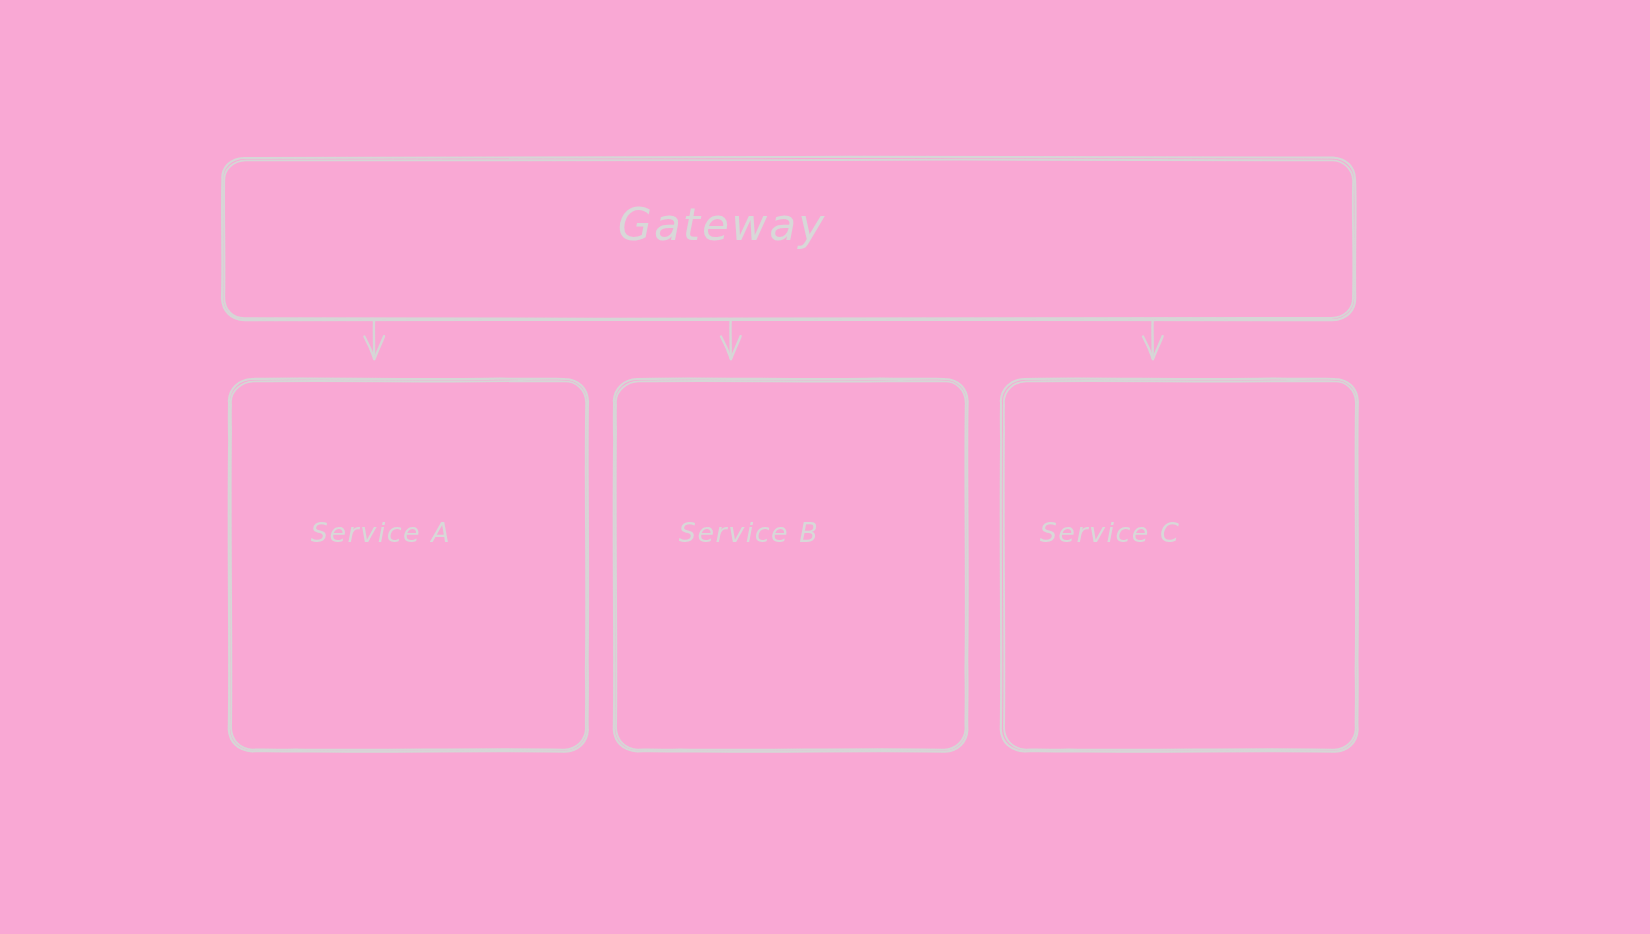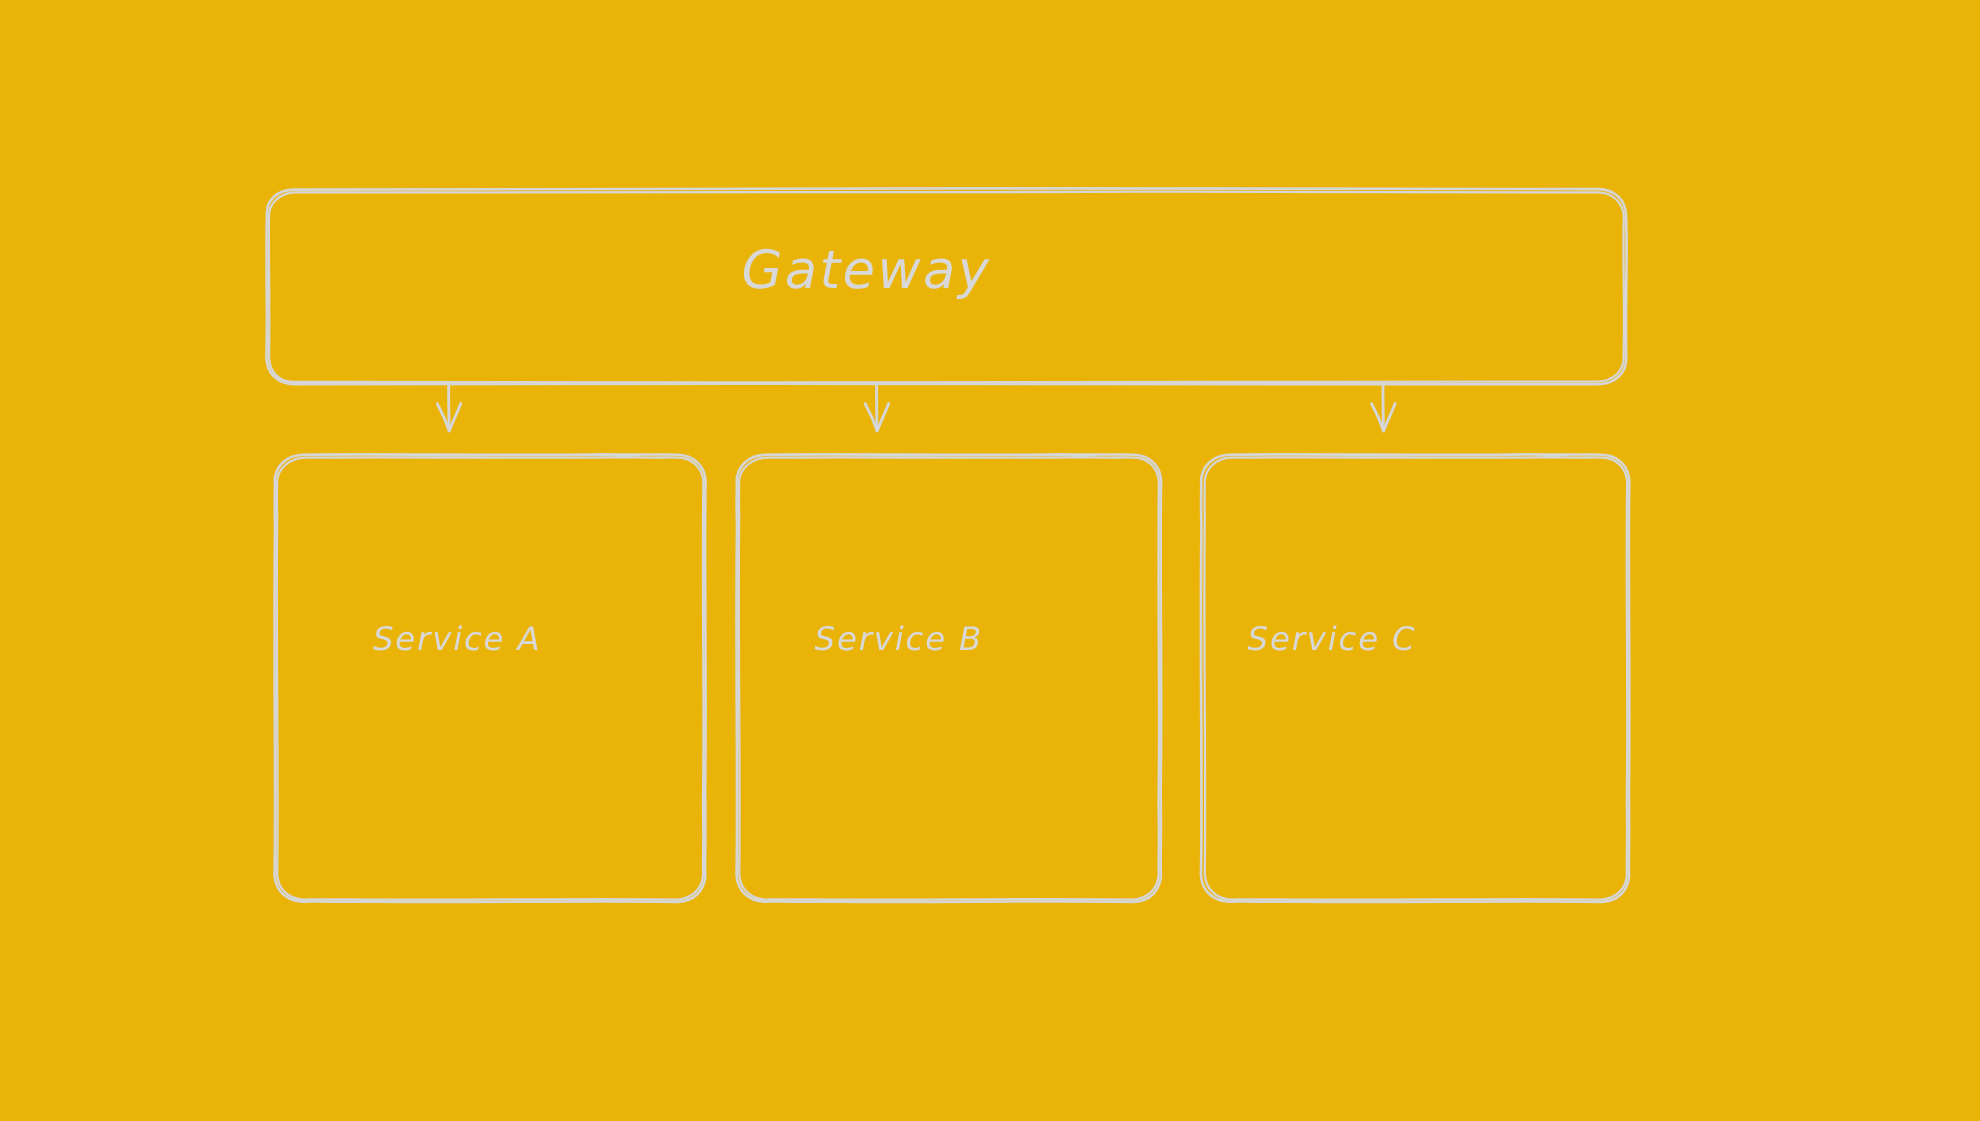--- a/index.html
+++ b/index.html
@@ -65,21 +65,21 @@
     fill: none;
     stroke: #d6d6d6;
     stroke-width: 2.4;
     stroke-linecap: round;
     stroke-linejoin: round;
   }
 </style>
 </head>
 <body>
 
-<div id="canvas-root" style="background: #eab308;">
+<div id="canvas-root" style="background: #f9a8d4;">
   <svg id="diagram-svg" viewBox="0 0 1650 934">
 
     <g>
       <path class="sketch-stroke" d="M 244 158
                C 330 156.4, 560 157.6, 800 157.0
                C 1010 156.6, 1230 158.4, 1333 157.6
                C 1345.6 158.4, 1354.6 166.2, 1355.0 179.2
                C 1356.4 208, 1354.4 250, 1355.2 298
                C 1355.4 310.8, 1346.4 319.4, 1332.6 320.2
                C 1180 318.6, 900 321.4, 620 319.8

